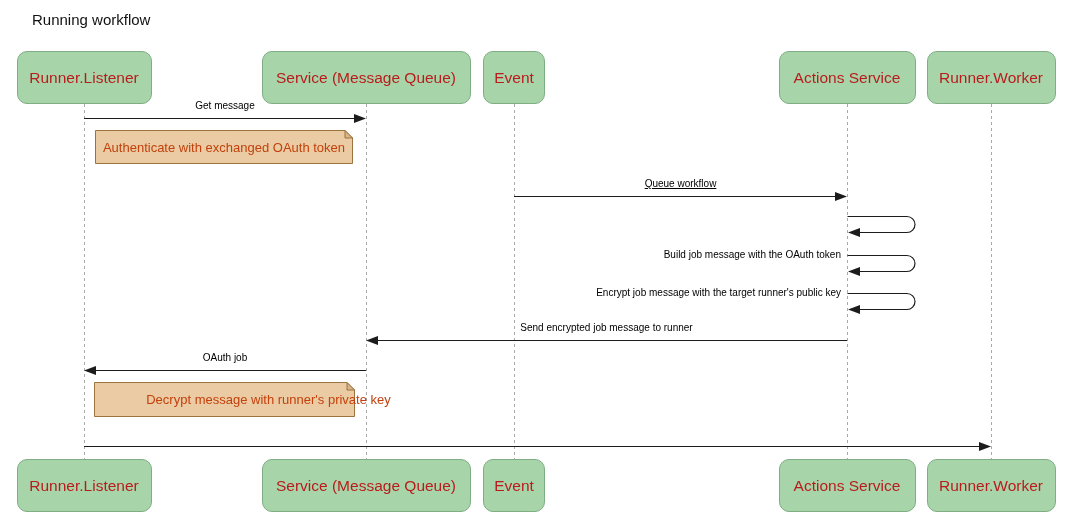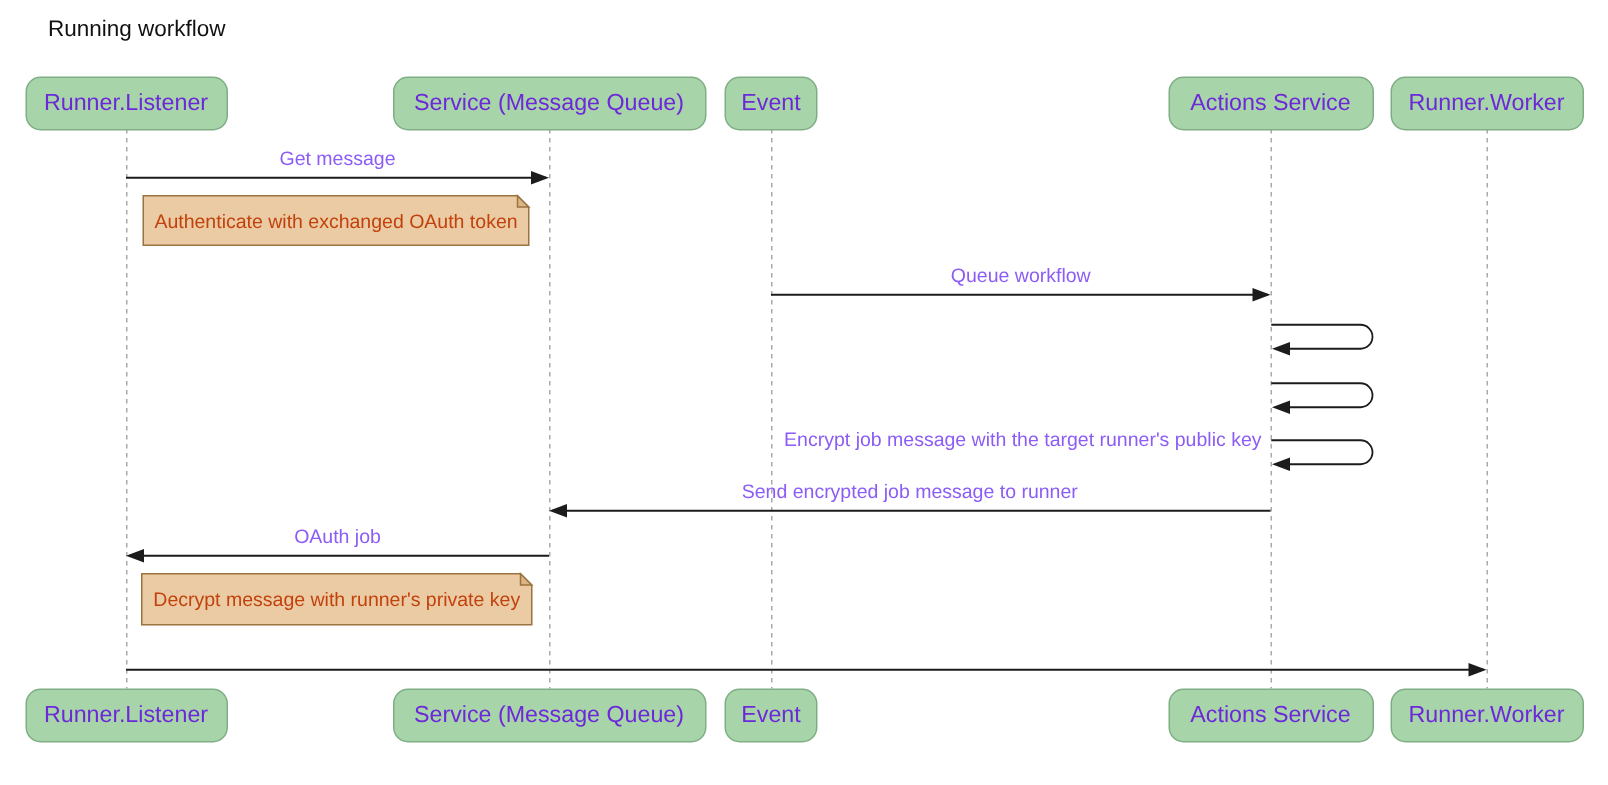--- a/index.html
+++ b/index.html
@@ -7,27 +7,27 @@
     position:relative; width:1072px; height:523px; background:#ffffff;
     font-family:"Liberation Sans", sans-serif; overflow:hidden;
     --actor-fill:#a7d5a9; --actor-border:#7fae85;
   }
   .title {
     position:absolute; top:11px; left:0; width:100%; text-align:left;
     font-weight:normal; font-size:15px; color:#111111;padding-left:32px;
   }
   svg.canvas { position:absolute; left:0; top:0; }
   .actor {
-    position:absolute; height:36px; box-sizing:border-box;
+    position:absolute; height:53px; box-sizing:border-box;
     background:var(--actor-fill); border:1px solid var(--actor-border);
     border-radius:10px; display:flex; align-items:center; justify-content:center;
-    font-size:15.5px; color:#6d28d9; white-space:nowrap;
+    font-size:15.5px; color:#b91c1c; white-space:nowrap;
   }
   .msg-label {
-    position:absolute; font-size:13px; color:#8b5cf6; white-space:nowrap;
+    position:absolute; font-size:10px; color:#000000; white-space:nowrap;
     line-height:14px;
   }
   .msg-label.center { transform:translateX(-50%); }
   .note-label {
     position:absolute; font-size:13px; color:#c2410c;
     display:flex; align-items:center; justify-content:center; text-align:center;
     white-space:nowrap;
   }
 </style>
 </head>
@@ -57,26 +57,27 @@
       <polygon points="84,370.5 96,366 96,375" fill="#1c1c1c"></polygon>
       <line x1="84" y1="446.5" x2="989" y2="446.5" stroke="#1c1c1c" stroke-width="1.2"></line>
       <polygon points="991,446.5 979,442 979,451" fill="#1c1c1c"></polygon>
       <path d="M 95.5 130.5 H 345 L 352.5 138 V 163.5 H 95.5 Z" fill="#ebcba3" stroke="#9a733e" stroke-width="1"></path>
       <path d="M 345 130.5 V 138 H 352.5 Z" fill="#d9b587" stroke="#9a733e" stroke-width="1"></path>
       <path d="M 94.5 382.5 H 347 L 354.5 390 V 416.5 H 94.5 Z" fill="#ebcba3" stroke="#9a733e" stroke-width="1"></path>
       <path d="M 347 382.5 V 390 H 354.5 Z" fill="#d9b587" stroke="#9a733e" stroke-width="1"></path>
     </svg>
   <div id="overlay"></div>
 <div class="msg-label center" style="left: 225px; top: 99px;">Get message</div>
-    <div class="msg-label center" style="left: 680.5px; top: 177px;">Queue workflow</div>
+    <div class="msg-label center" style="left: 680.5px; top: 177px; text-decoration: underline;">Queue workflow</div>
+    <div class="msg-label" style="right: 231px; top: 248px;">Build job message with the OAuth token</div>
     <div class="msg-label center" style="left: 606.5px; top: 321px;">Send encrypted job message to runner</div>
     <div class="msg-label" style="right: 231px; top: 286px;">Encrypt job message with the target runner's public key</div>
     <div class="msg-label center" style="left: 225px; top: 351px;">OAuth job</div>
     <div class="note-label" style="left: 95px; top: 130px; width: 258px; height: 34px;">Authenticate with exchanged OAuth token</div>
-    <div class="note-label" style="left: 94px; top: 382px; width: 261px; height: 35px;">Decrypt message with runner's private key</div>
+    <div class="note-label" style="left: 94px; top: 382px; width: 261px; height: 35px; padding-left: 44px;">Decrypt message with runner's private key</div>
     <div class="actor" style="left: 16.5px; top: 51px; width: 135px;">Runner.Listener</div>
     <div class="actor" style="left: 261.5px; top: 51px; width: 209px;">Service (Message Queue)</div>
     <div class="actor" style="left: 483px; top: 51px; width: 62px;">Event</div>
     <div class="actor" style="left: 778.5px; top: 51px; width: 137px;">Actions Service</div>
     <div class="actor" style="left: 926.5px; top: 51px; width: 129px;">Runner.Worker</div>
     <div class="actor" style="left: 16.5px; top: 459px; width: 135px;">Runner.Listener</div>
     <div class="actor" style="left: 261.5px; top: 459px; width: 209px;">Service (Message Queue)</div>
     <div class="actor" style="left: 483px; top: 459px; width: 62px;">Event</div>
     <div class="actor" style="left: 778.5px; top: 459px; width: 137px;">Actions Service</div>
     <div class="actor" style="left: 926.5px; top: 459px; width: 129px;">Runner.Worker</div>

